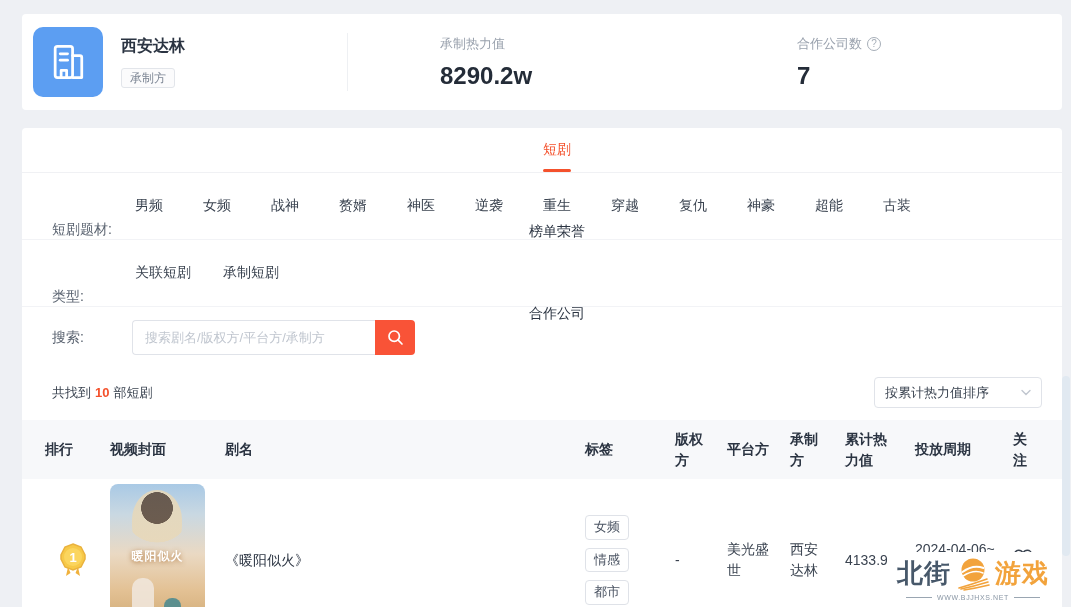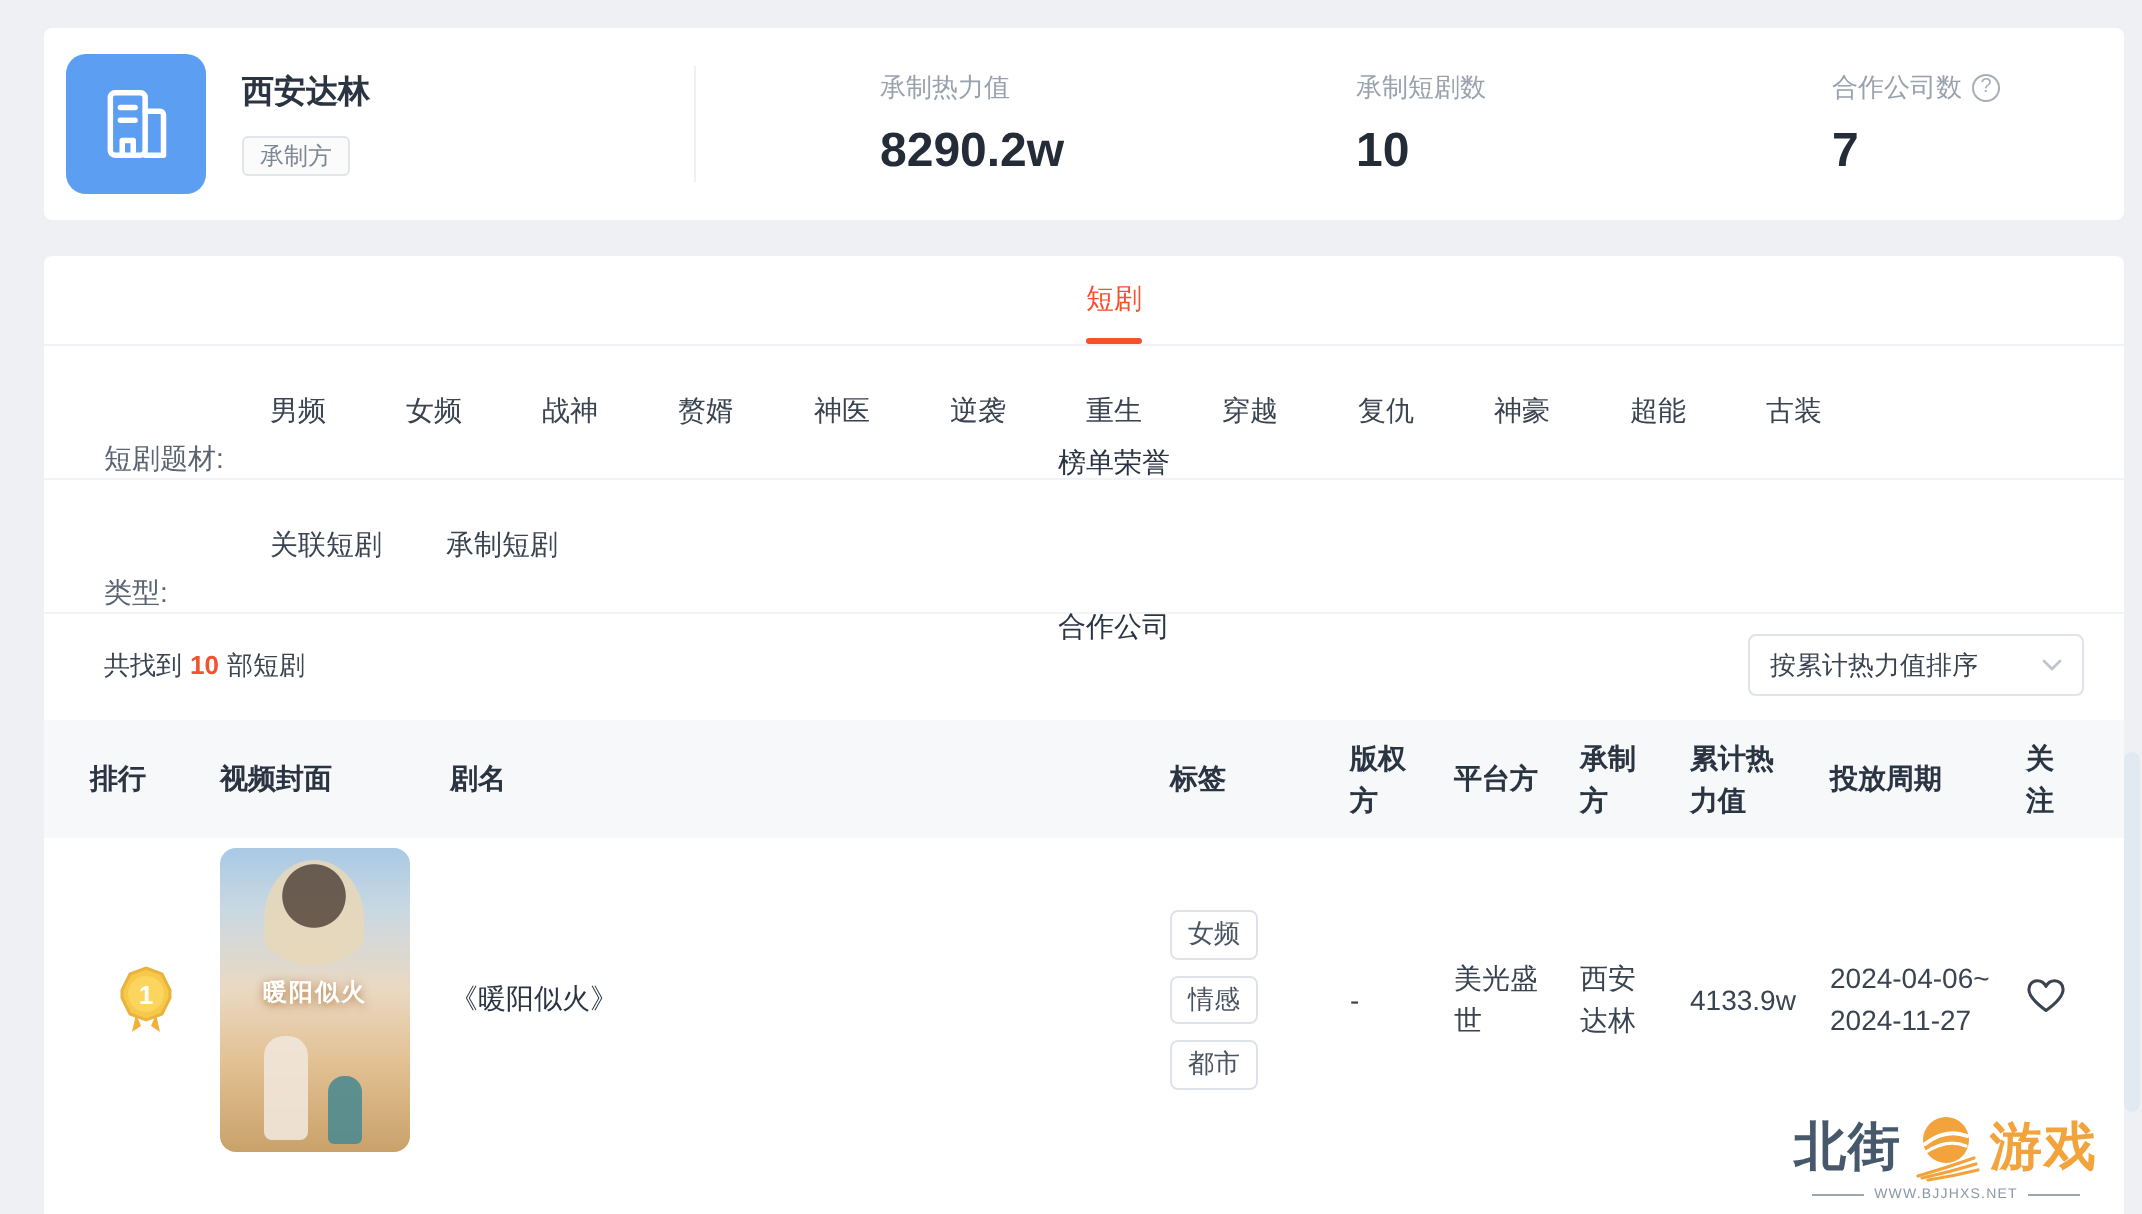--- a/index.html
+++ b/index.html
@@ -112,24 +112,20 @@
     <div class="company-meta">
       <div class="company-name">西安达林</div>
       <span class="company-badge">承制方</span>
     </div>
   </div>
   <div class="hdr-divider"></div>
   <div class="stats">
     <div class="stat">
       <div class="stat-label">承制热力值</div>
       <div class="stat-value">8290.2w</div>
-    </div>
-    <div class="stat">
-      <div class="stat-label">承制短剧数</div>
-      <div class="stat-value">10</div>
     </div>
     <div class="stat">
       <div class="stat-label">
         <span>合作公司数</span>
         <span class="info-circle">?</span>
       </div>
       <div class="stat-value">7</div>
     </div>
   </div>
 </div>
@@ -161,20 +157,30 @@
   </div>
 
   <div class="filter-row">
     <span class="filter-label">类型:</span>
     <div class="filter-options filter-options--types">
       <span class="filter-option">关联短剧</span>
       <span class="filter-option">承制短剧</span>
     </div>
   </div>
 
+  <div class="search-row">
+    <span class="search-label">搜索:</span>
+    <input class="search-input" type="text" placeholder="搜索剧名/版权方/平台方/承制方" style="">
+    <button class="search-btn">
+      <svg width="17" height="17" viewBox="0 0 17 17" fill="none" stroke="#ffffff" stroke-width="1.7" stroke-linecap="round">
+        <circle cx="7.2" cy="7.2" r="5.2"></circle>
+          <line x1="11.2" y1="11.2" x2="15" y2="15"></line>
+      </svg>
+    </button>
+  </div>
 
   <div class="results-row">
     <div class="results-text">
       <span>共找到</span><span class="results-count">10</span><span>部短剧</span>
     </div>
     <div class="sort-select">
       <span>按累计热力值排序</span>
       <svg width="10" height="7" viewBox="0 0 10 7" fill="none" stroke="#c0c6cf" stroke-width="1.4" stroke-linecap="round">
           <path d="M1 1.5 L5 5.5 L9 1.5"></path>
         </svg>

